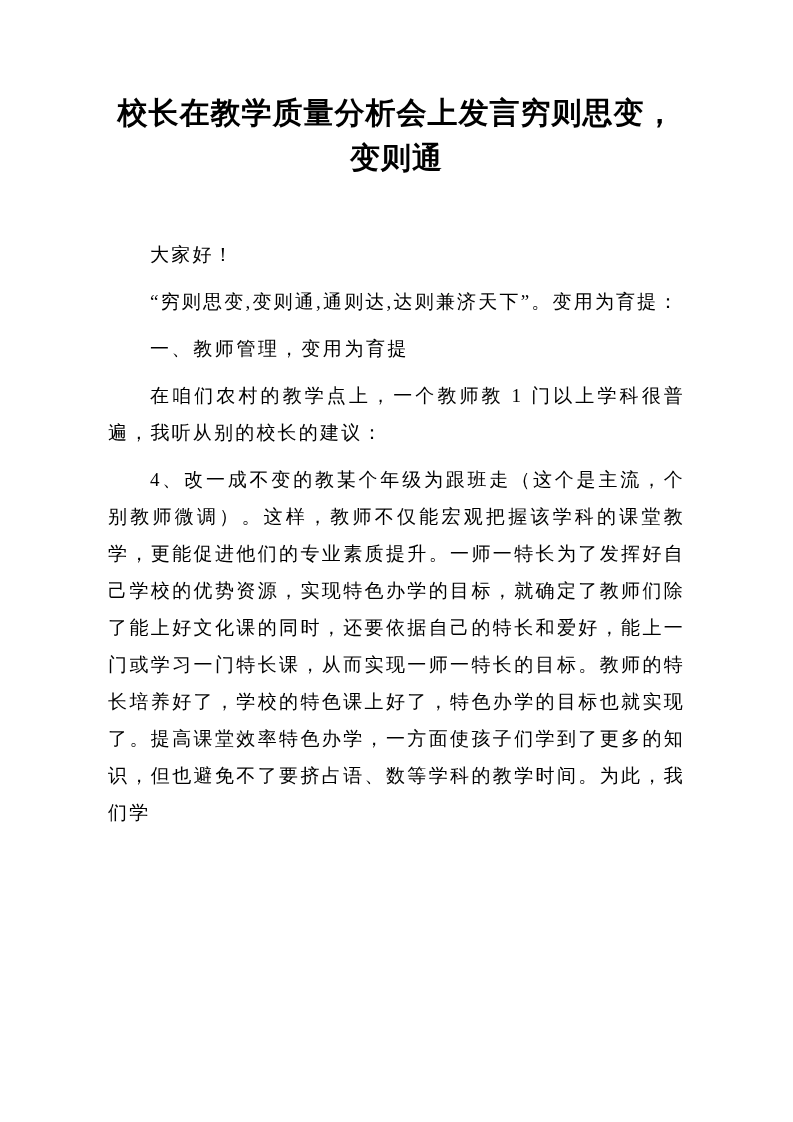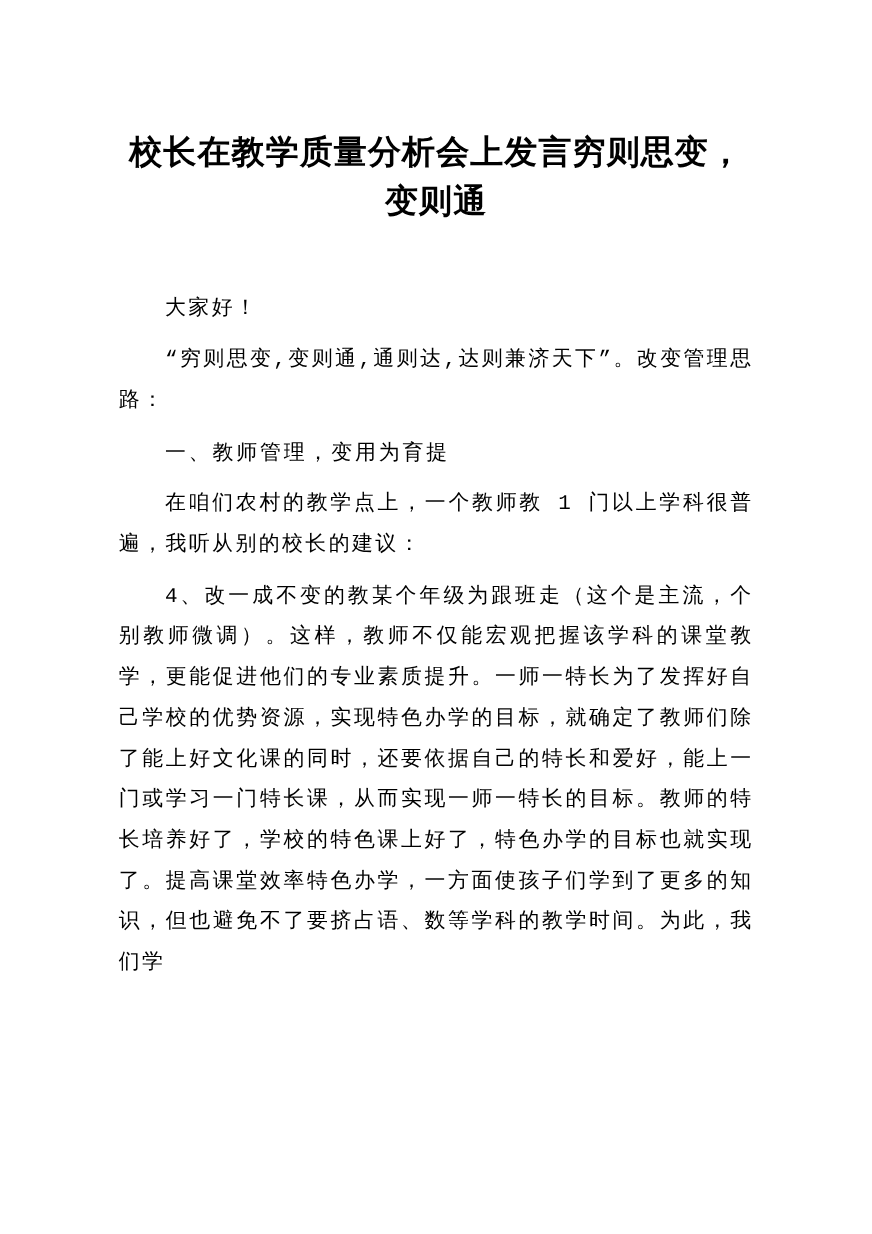--- a/index.html
+++ b/index.html
@@ -7,21 +7,21 @@
     padding: 0;
     background: #ffffff;
   }
   .page {
     position: relative;
     width: 785px;
     height: 1122px;
     margin: 0 auto;
     background: #ffffff;
     box-sizing: border-box;
-    padding: 116px 104px 0 104px;
+    padding: 90px 104px 0 104px;
     overflow: hidden;
     color: #000000;
   }
   .doc-title {
     font-family: "Liberation Sans", "DejaVu Sans", sans-serif;
     font-weight: bold;
     font-size: 30px;
     line-height: 45px;
     text-align: center;
     letter-spacing: 1px;
@@ -33,33 +33,32 @@
     font-size: 19px;
     line-height: 37px;
     letter-spacing: 2.2px;
     text-align: justify;
     text-justify: inter-ideograph;
     color: #000000;
     margin: 0 0 10px 0;
   }
   .doc-body p.para.indent {
     text-indent: 42px;
-    font-family: Liberation Mono, monospace;
   }
   .doc-body p.para.bold {
     font-weight: normal;
     font-family: "Liberation Sans", "DejaVu Sans", sans-serif;
     letter-spacing: 2.6px;
   }
 </style>
 </head>
 <body>
 
 <div class="page">
   <h1 class="doc-title">校长在教学质量分析会上发言穷则思变，变则通</h1>
   <div class="doc-body" id="doc-body">
       <p class="para indent">大家好！</p>
-      <p class="para indent">“穷则思变,变则通,通则达,达则兼济天下”。改变管理思路：</p>
+      <p class="para indent">“穷则思变,变则通,通则达,达则兼济天下”。变用为育提：</p>
       <p class="para indent bold">一、教师管理，变用为育提</p>
       <p class="para indent">在咱们农村的教学点上，一个教师教 1 门以上学科很普遍，我听从别的校长的建议：</p>
       <p class="para indent">4、改一成不变的教某个年级为跟班走（这个是主流，个别教师微调）。这样，教师不仅能宏观把握该学科的课堂教学，更能促进他们的专业素质提升。一师一特长为了发挥好自己学校的优势资源，实现特色办学的目标，就确定了教师们除了能上好文化课的同时，还要依据自己的特长和爱好，能上一门或学习一门特长课，从而实现一师一特长的目标。教师的特长培养好了，学校的特色课上好了，特色办学的目标也就实现了。提高课堂效率特色办学，一方面使孩子们学到了更多的知识，但也避免不了要挤占语、数等学科的教学时间。为此，我们学</p>
     </div>
 </div>
 
 </body></html>

